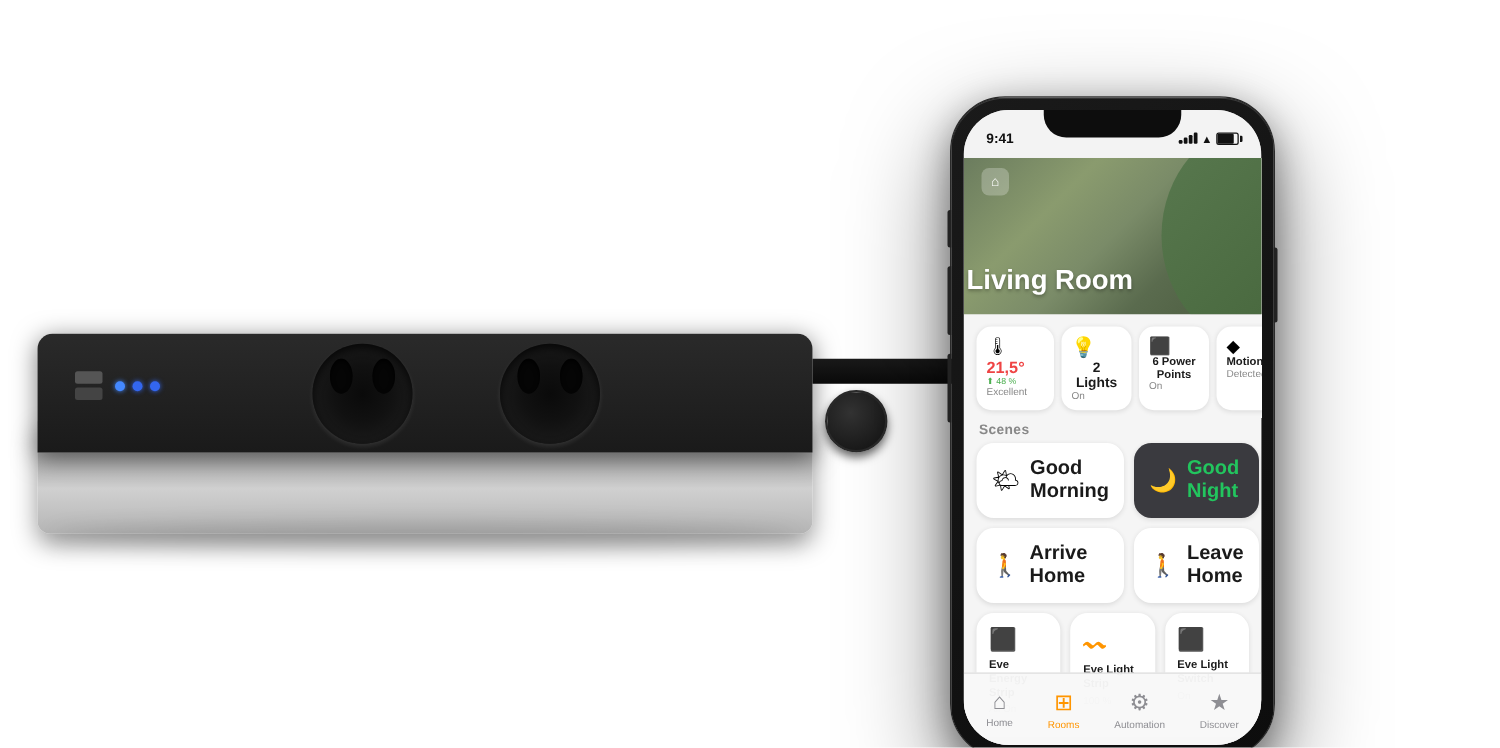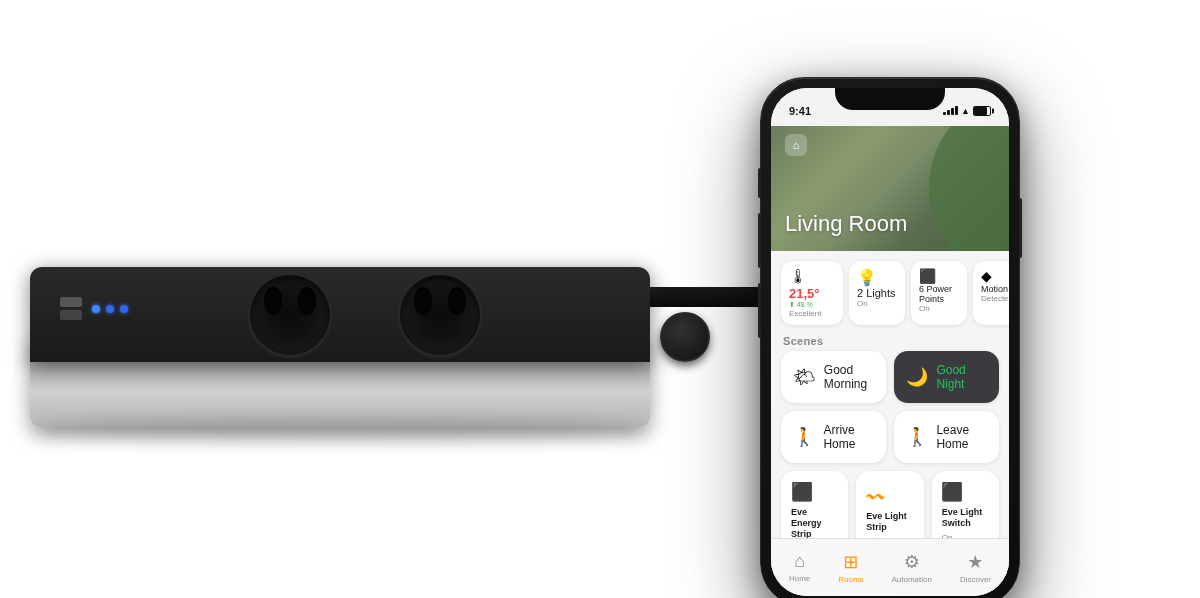--- a/index.html
+++ b/index.html
@@ -351,24 +351,24 @@
       align-items: center;
       justify-content: center;
       color: rgba(255,255,255,0.9);
       font-size: 18px;
       font-weight: 300;
     }
 
     .room-title {
       position: absolute;
       bottom: 14px;
-      left: 14px;
+      left: 2px;
       color: white;
       font-size: 22px;
-      font-weight: 400;
+      font-weight: 700;
       text-shadow: 0 1px 3px rgba(0,0,0,0.3);
     }
 
     
     .stats-row {
       display: flex;
       gap: 6px;
       padding: 10px 10px 6px;
       background: #f5f5f5;
       overflow-x: auto;
@@ -378,21 +378,21 @@
       border-radius: 12px;
       padding: 7px 8px;
       min-width: 56px;
       display: flex;
       flex-direction: column;
       align-items: flex-start;
       box-shadow: 0 1px 4px rgba(0,0,0,0.1);
     }
     .stat-card.temp-card { min-width: 62px; }
     .stat-icon-row { display: flex; align-items: center; gap: 3px; font-size: 14px; margin-bottom: 2px; }
-    .stat-value { font-size: 11px; font-weight: 400; color: #1a1a1a; }
+    .stat-value { font-size: 11px; font-weight: 700; color: #1a1a1a; text-align: center; }
     .stat-label { font-size: 8px; color: #888; line-height: 1.2; }
     .temp-num { font-size: 13px; font-weight: 700; color: #ef4444; }
     .air-quality { font-size: 7px; color: #4CAF50; }
 
     
     .section-label {
       font-size: 11px;
       font-weight: 600;
       color: #888;
       padding: 4px 12px 4px;
@@ -411,21 +411,21 @@
       display: flex;
       align-items: center;
       gap: 8px;
       box-shadow: 0 1px 4px rgba(0,0,0,0.1);
       cursor: pointer;
     }
     .scene-card.dark {
       background: #3a3a3f;
     }
     .scene-icon { font-size: 18px; }
-    .scene-name { font-size: 12px; font-weight: 400; color: #1a1a1a; }
+    .scene-name { font-size: 16px; font-weight: 700; color: #1a1a1a; }
     .scene-card.dark .scene-name { color: #22c55e; }
 
     
     .accessories-grid {
       display: grid;
       grid-template-columns: 1fr 1fr 1fr;
       gap: 8px;
       padding: 0 10px 8px;
     }
     .acc-card {

